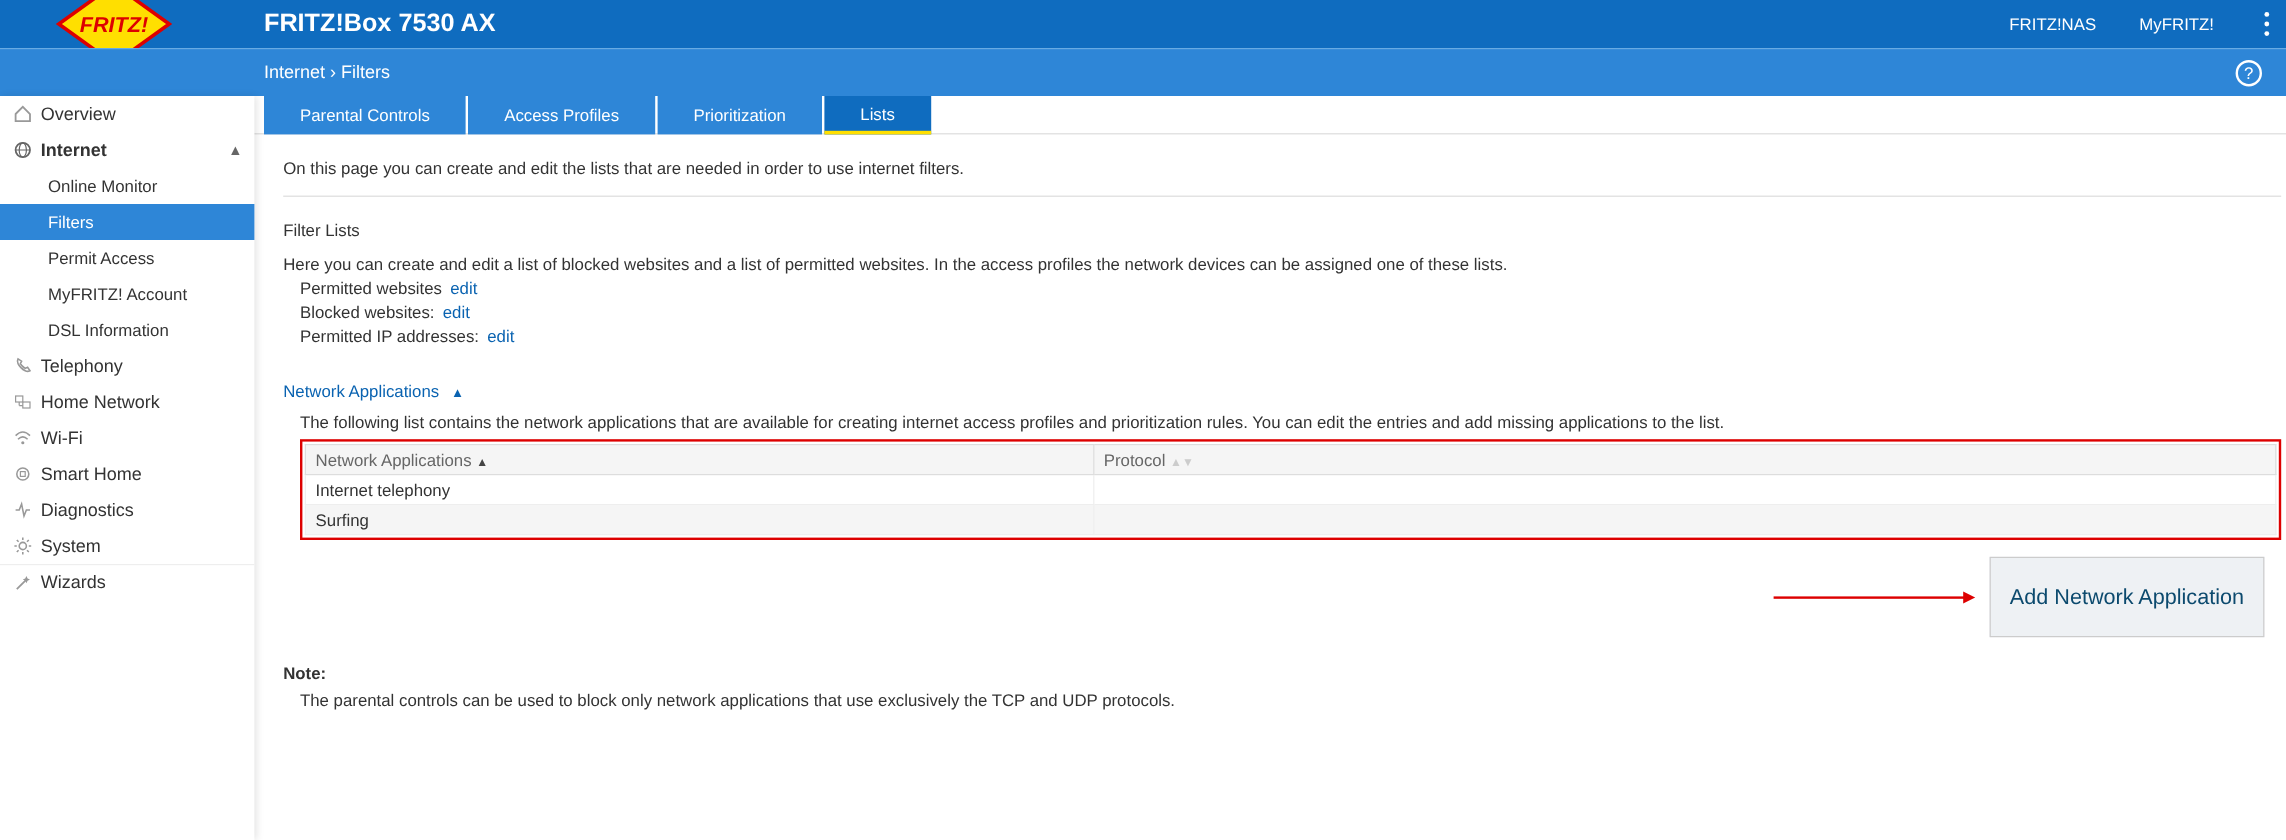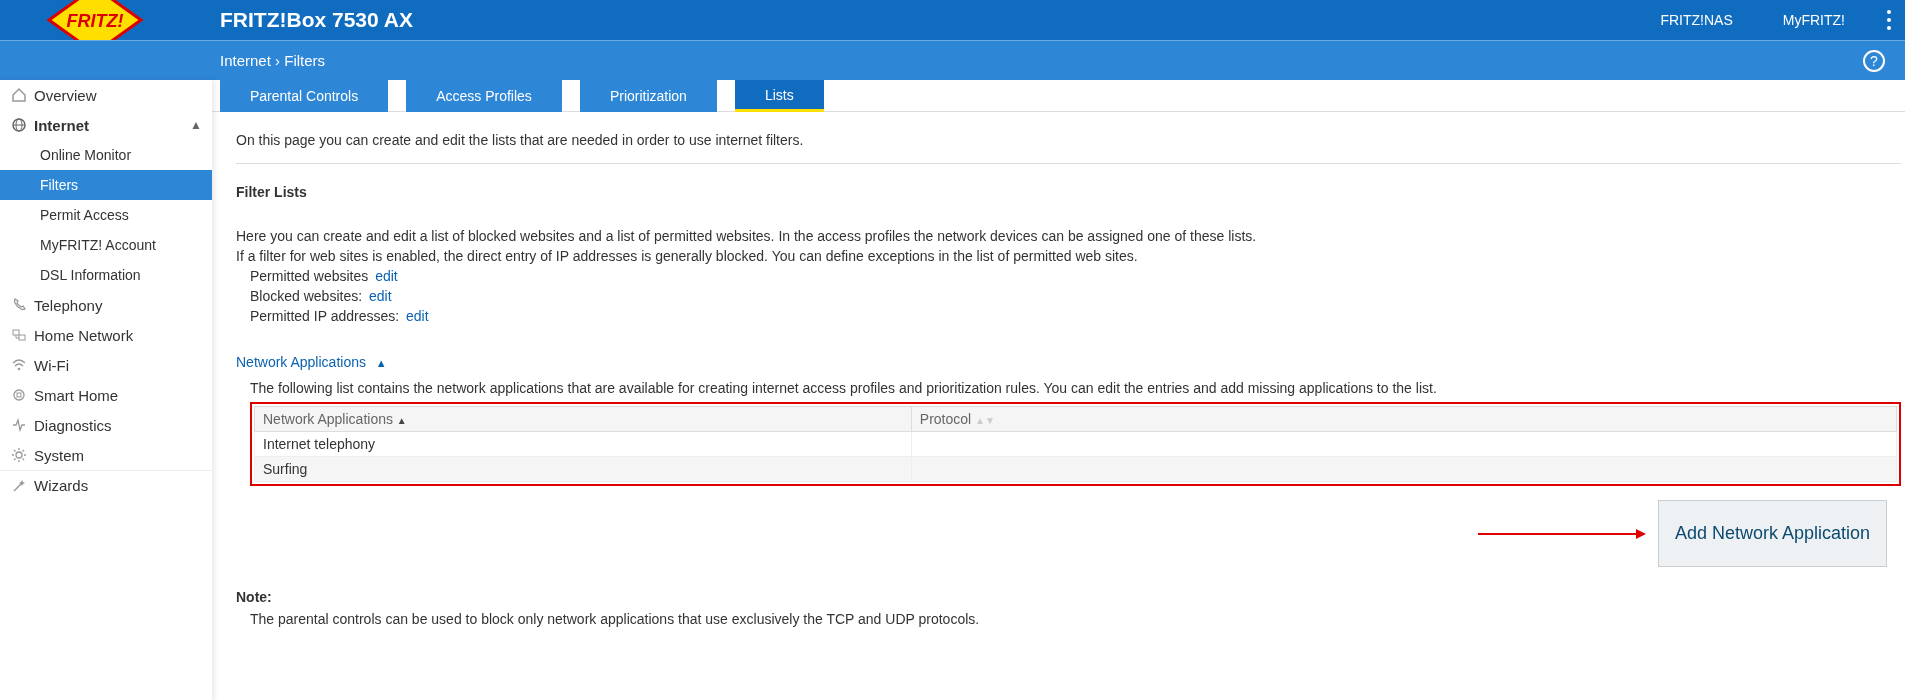--- a/index.html
+++ b/index.html
@@ -3,49 +3,49 @@
 <meta charset="utf-8">
 <style>
   * { margin: 0; padding: 0; box-sizing: border-box; font-family: "Segoe UI", Arial, sans-serif; }
   body { width: 1905px; height: 700px; overflow: hidden; background: #fff; color: #333; }
   
   
   .header { height: 40px; background: #0f6cbf; display: flex; align-items: center; color: #fff; }
   .logo-area { width: 200px; height: 80px; position: relative; }
   .logo-diamond { position: absolute; left: 45px; top: 5px; width: 100px; height: 70px; }
   .header-title { font-size: 21px; font-weight: 600; margin-left: 20px; color: #fff; }
-  .header-links { margin-left: auto; display: flex; gap: 50px; margin-right: 60px; font-size: 14px; }
+  .header-links { margin-left: auto; display: flex; gap: 36px; margin-right: 60px; font-size: 14px; }
   .header-link { color: #fff; cursor: pointer; }
   .header-dots { position: absolute; right: 14px; top: 10px; display: flex; flex-direction: column; gap: 4px; cursor: pointer; }
   .header-dots span { width: 4px; height: 4px; background: #fff; border-radius: 50%; }
   
   
   .crumb-bar { height: 40px; background: #2e86d7; display: flex; align-items: center; padding-left: 220px; color: #fff; font-size: 15px; border-top: 1px solid #68abe3; position: relative; }
   .crumb-bar .help { position: absolute; right: 20px; width: 22px; height: 22px; border: 2px solid #fff; border-radius: 50%; display: inline-flex; align-items: center; justify-content: center; font-size: 14px; cursor: pointer; }
   
   
-  .tabs { height: 32px; background: #fff; padding-left: 220px; display: flex; gap: 16px; border-bottom: 1px solid #ddd; }
+  .tabs { height: 32px; background: #fff; padding-left: 220px; display: flex; gap: 0; border-bottom: 1px solid #ddd; }
   .tab { padding: 0 30px; height: 32px; display: flex; align-items: center; font-size: 14px; cursor: pointer; }
   .tab-inactive { background: #2e86d7; color: #fff; margin-right: 2px; }
   .tab-active { background: #0f6cbf; color: #fff; border-bottom: 3px solid #ffdf00; }
   
   
   .sidebar { position: absolute; left: 0; top: 80px; width: 212px; height: 620px; background: #fff; box-shadow: 2px 0 6px rgba(0,0,0,0.1); font-size: 15px; }
   .side-item { display: flex; align-items: center; height: 30px; padding: 0 10px 0 8px; cursor: pointer; color: #333; }
   .side-item .ico { width: 22px; display: inline-flex; align-items: center; justify-content: center; color: #999; }
   .side-item .txt { margin-left: 4px; }
   .side-item.expanded { font-weight: 600; }
   .side-item .chev { margin-left: auto; color: #666; font-size: 12px; }
   .side-sub { display: flex; align-items: center; height: 30px; padding-left: 40px; cursor: pointer; color: #333; font-size: 14px; }
   .side-sub.active { background: #2e86d7; color: #fff; }
   
   
   .main { position: absolute; left: 216px; top: 112px; width: 1705px; padding: 20px 20px 0 20px; font-size: 14px; color: #333; }
   .intro { padding-bottom: 15px; border-bottom: 1px solid #ddd; margin-bottom: 20px; }
-  .section-title { font-weight: 700; margin-bottom: 28px; }
+  .section-title { font-weight: 400; margin-bottom: 12px; }
   .section-body p { margin-bottom: 4px; }
   .editlink { color: #0a63b1; cursor: pointer; margin-left: 3px; }
   .filter-list-lines { margin-left: 14px; }
   
   .netapp-header { color: #0a63b1; margin-top: 30px; margin-bottom: 10px; cursor: pointer; }
   .netapp-header .chev-up { margin-left: 6px; font-size: 11px; }
   .netapp-desc { margin-left: 14px; margin-bottom: 6px; }
   
   .table-wrap { margin-left: 14px; border: 2px solid #d00; padding: 2px; }
   table { width: 100%; border-collapse: collapse; font-size: 14px; }
@@ -191,21 +191,20 @@
     <span class="txt">Wizards</span>
   </div>
 </div>
 
 <div class="main">
   <p class="intro">On this page you can create and edit the lists that are needed in order to use internet filters.</p>
 
   <div class="section-title">Filter Lists</div>
   <div class="section-body">
     <p>Here you can create and edit a list of blocked websites and a list of permitted websites. In the access profiles the network devices can be assigned one of these lists.</p>
-    <p>If a filter for web sites is enabled, the direct entry of IP addresses is generally blocked. You can define exceptions in the list of permitted web sites.</p>
     <div class="filter-list-lines">
       <p>
         <span>Permitted websites</span>
         <span class="editlink">edit</span>
       </p>
       <p>
         <span>Blocked websites:</span>
         <span class="editlink">edit</span>
       </p>
       <p>

